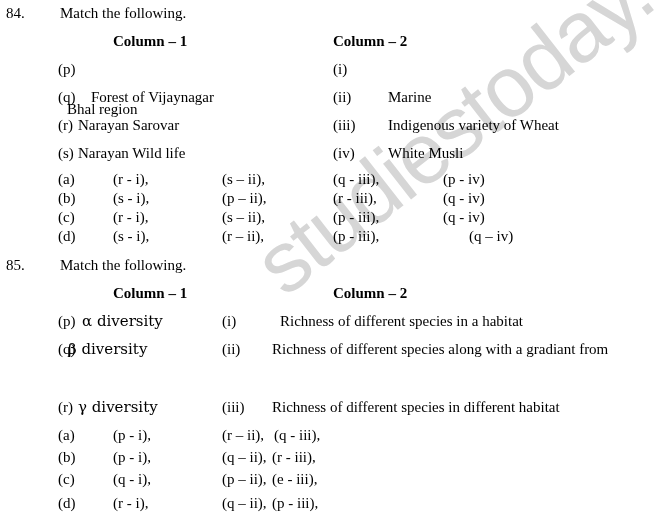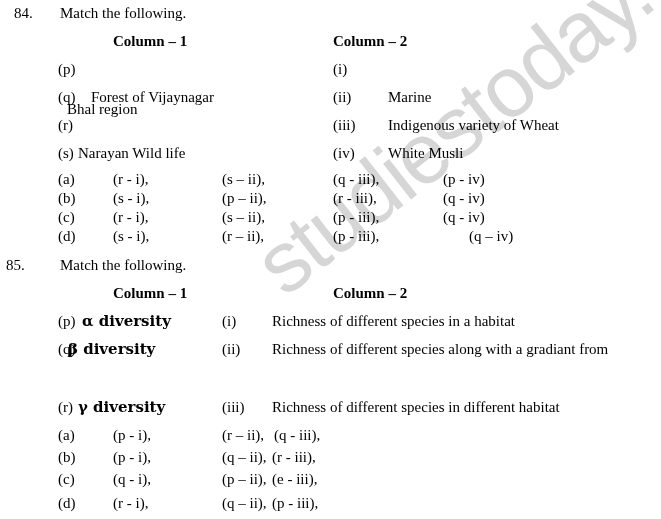--- a/index.html
+++ b/index.html
@@ -51,44 +51,45 @@
 
   
   .t {
     position: absolute;
     white-space: nowrap;
     line-height: 1;
     font-size: 15px;
   }
   .qnum { font-size: 15px; }
   .hdr  { font-size: 15px; font-weight: bold; }
-  .greek { font-family: "DejaVu Serif", "Liberation Serif", serif; font-weight: bold; }
+  .greek { font-family: "DejaVu Serif", "Liberation Serif", serif; }
 
   .opt { font-size: 15px; }
 </style>
 </head>
 <body>
 
 <div id="page">
 
   <div class="watermark">studiestoday.com</div>
 
   <div class="content">
 
-    <div class="t qnum" style="left:14px;  top:6px;font-family:Liberation Serif, serif;">84.</div>
+    <div class="t qnum" style="left:6px;  top:6px;font-family:Liberation Serif, serif;">84.</div>
     <div class="t" style="left:60px; top:6px;">Match the following.</div>
 
     <div class="t hdr" style="left:113px; top:34px;">Column – 1</div>
     <div class="t hdr" style="left:333px; top:34px;">Column – 2</div>
 
     <div class="t" style="left:58px; top:62px;">(p)</div>
     <div class="t" style="left:67px; top:62px;margin-top:40px;">Bhal region</div>
     <div class="t" style="left:58px; top:90px;">(q)</div>
     <div class="t" style="left:91px; top:90px;">Forest of Vijaynagar</div>
     <div class="t" style="left:58px; top:118px;">(r)</div>
+    <div class="t" style="left:78px; top:118px;">Narayan Sarovar</div>
     <div class="t" style="left:58px; top:146px;">(s)</div>
     <div class="t" style="left:78px; top:146px;">Narayan Wild life</div>
 
     <div class="t" style="left:333px; top:62px;">(i)</div>
     <div class="t" style="left:333px; top:90px;">(ii)</div>
     <div class="t" style="left:388px; top:90px;">Marine</div>
     <div class="t" style="left:333px; top:118px;">(iii)</div>
     <div class="t" style="left:388px; top:118px;">Indigenous variety of Wheat</div>
     <div class="t" style="left:333px; top:146px;">(iv)</div>
     <div class="t" style="left:388px; top:146px;">White Musli</div>
@@ -124,21 +125,21 @@
     <div class="t hdr" style="left:333px; top:286px;">Column – 2</div>
 
     <div class="t" style="left:58px; top:314px;">(p)</div>
     <div class="t greek" style="left:82px; top:314px;">α  diversity</div>
     <div class="t" style="left:58px; top:342px;">(q)</div>
     <div class="t greek" style="left:68px; top:342px;">β diversity</div>
     <div class="t" style="left:58px; top:400px;">(r)</div>
     <div class="t greek" style="left:78px; top:400px;">γ diversity</div>
 
     <div class="t" style="left:222px; top:314px;">(i)</div>
-    <div class="t" style="left:272px; top:314px;text-align:right;">Richness of different species in a habitat</div>
+    <div class="t" style="left:280px; top:314px;text-align:right;">Richness of different species in a habitat</div>
 
     <div class="t" style="left:222px; top:342px;">(ii)</div>
     <div class="t" style="left:272px; top:342px;">Richness of different species along with a gradiant from</div>
 
     <div class="t" style="left:222px; top:400px;">(iii)</div>
     <div class="t" style="left:272px; top:400px;">Richness of different species in different habitat</div>
 
     <div class="t opt" style="left:58px;  top:428px;">(a)</div>
     <div class="t opt" style="left:113px; top:428px;">(p - i),</div>
     <div class="t opt" style="left:222px; top:428px;">(r – ii),</div>

